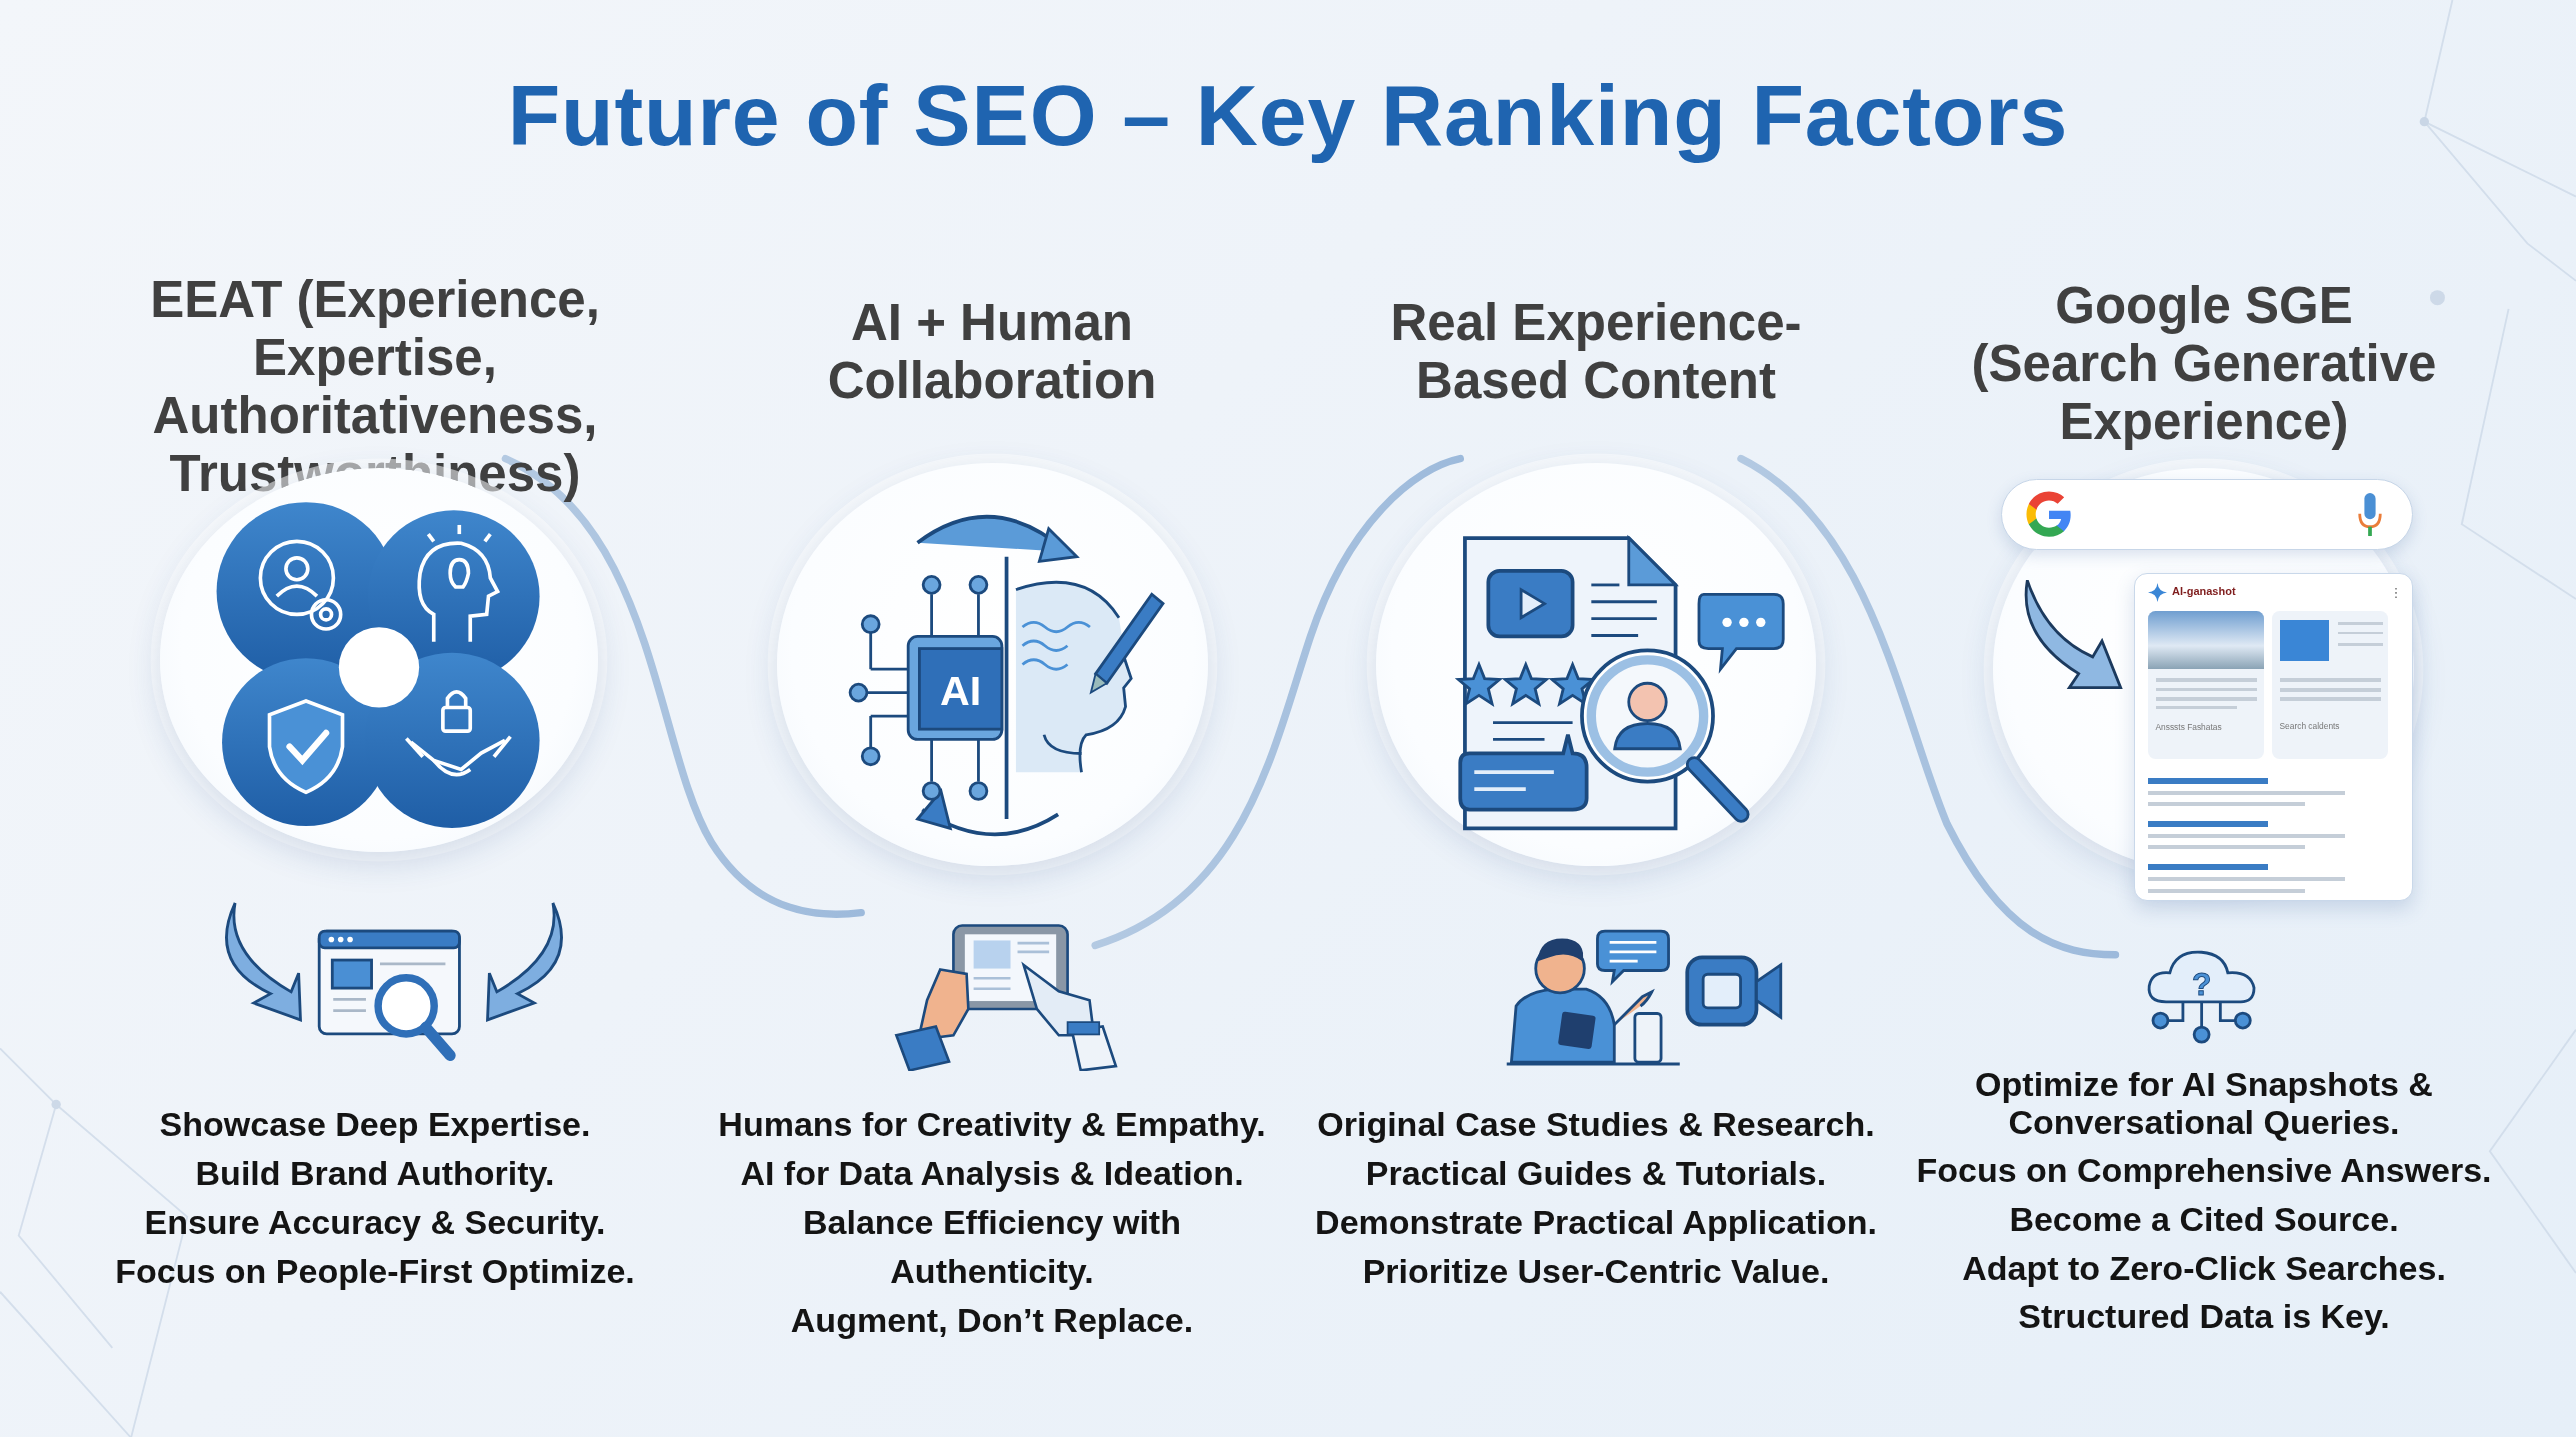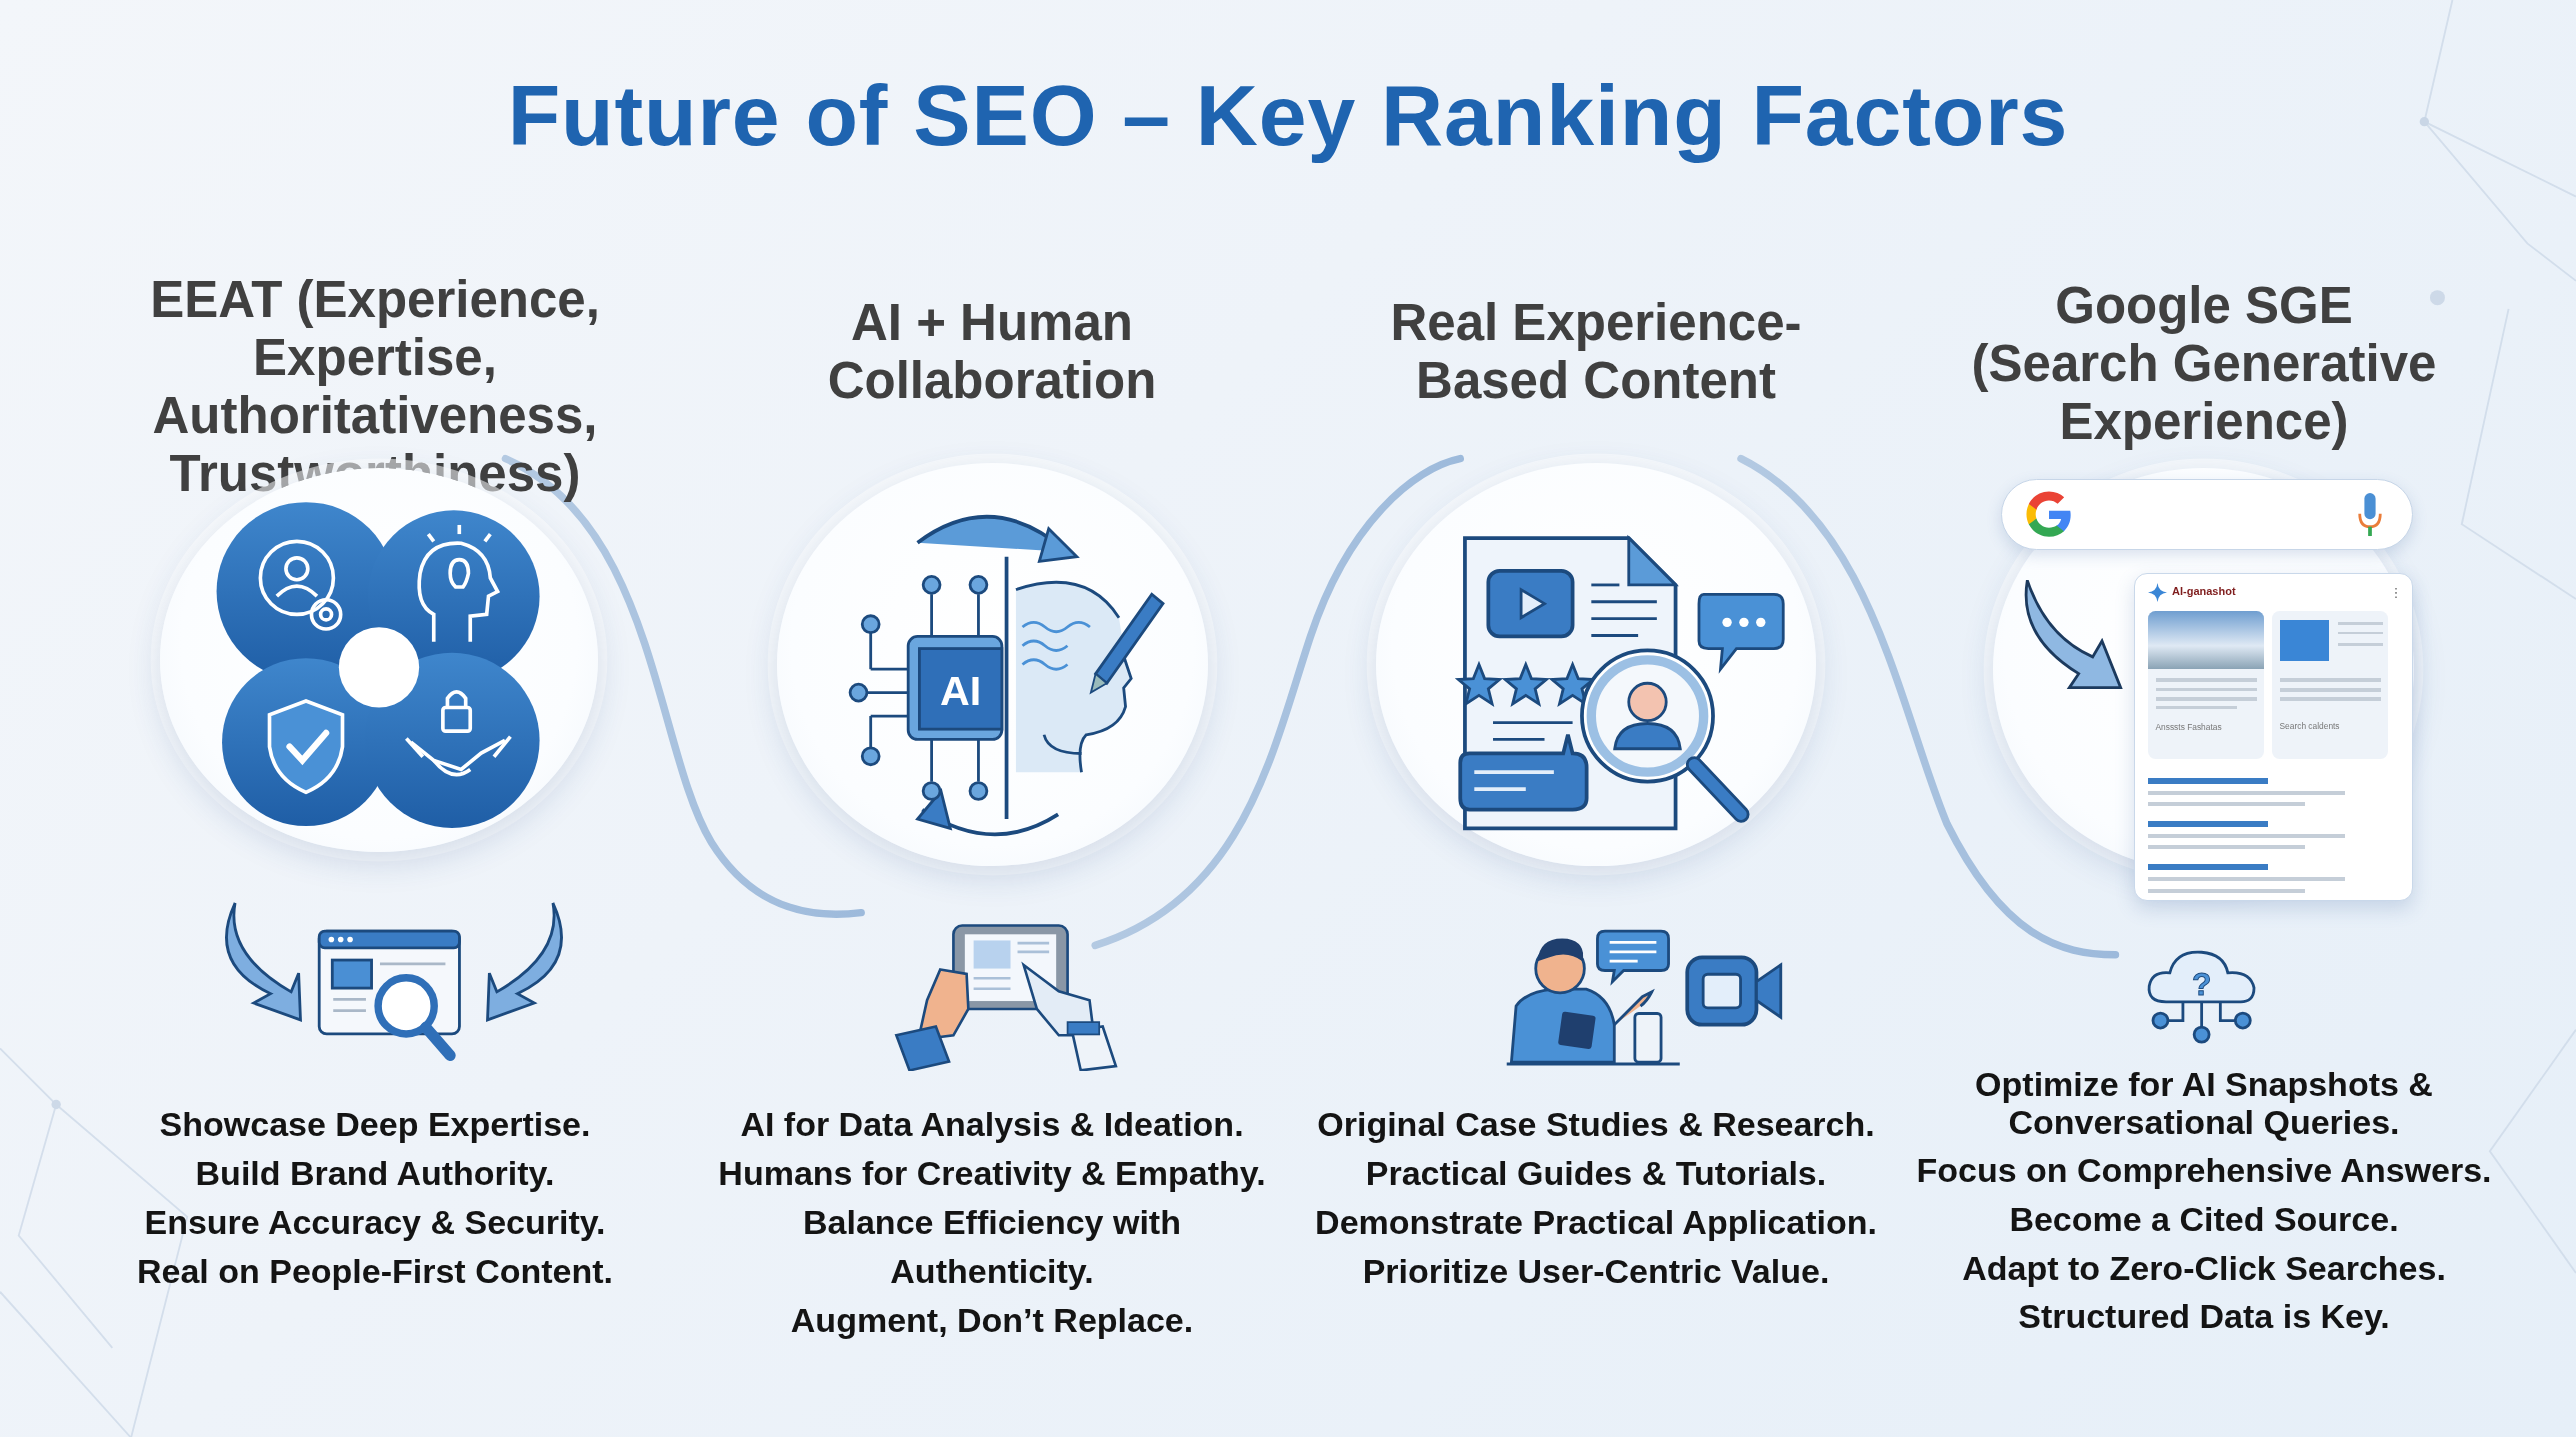--- a/index.html
+++ b/index.html
@@ -152,21 +152,21 @@
             <line x1="155" y1="130" x2="190" y2="130"></line>
           </g>
         <circle cx="233" cy="125" r="30" fill="#ffffff" stroke="#2f6fb8" stroke-width="8"></circle>
         <line x1="254" y1="148" x2="280" y2="178" stroke="#2f6fb8" stroke-width="12" stroke-linecap="round"></line>
       </svg>
     </div>
     <div class="bullets" style="top:1100px;">
       <div>Showcase Deep Expertise.</div>
       <div>Build Brand Authority.</div>
       <div>Ensure Accuracy &amp; Security.</div>
-      <div>Real on People-First Content.</div>
+      <div>Focus on People-First Optimize.</div>
     </div>
   </section>
 
   <section class="col" style="left:683px;">
     <div class="col-title" style="top:294px;">
       <div>AI + Human</div>
       <div>Collaboration</div>
     </div>
     <div class="circle" style="left:94px; top:463px; width:431px; height:403px;">
       <svg viewBox="0 0 460 430">
@@ -226,22 +226,22 @@
             <line x1="118" y1="97" x2="160" y2="97"></line>
           </g>
         <path d="M80,75 L110,80 L112,120 L95,150 L55,155 L65,110 Z" fill="#f0b38e" stroke="#1c4a7e" stroke-width="3"></path>
         <path d="M30,150 L75,140 L90,180 L45,190 Z" fill="#3a7cc4" stroke="#1c4a7e" stroke-width="3"></path>
         <path d="M175,70 L215,100 L250,110 L255,150 L215,150 L190,120 Z" fill="#e3ecf6" stroke="#1c4a7e" stroke-width="3"></path>
         <path d="M230,145 L265,140 L280,185 L240,190 Z" fill="#eef3f9" stroke="#1c4a7e" stroke-width="3"></path>
         <rect x="225" y="135" width="36" height="14" fill="#3a7cc4" stroke="#1c4a7e" stroke-width="2"></rect>
       </svg>
     </div>
     <div class="bullets" style="top:1100px;">
+      <div>Humans for Creativity &amp; Empathy.</div>
       <div>AI for Data Analysis &amp; Ideation.</div>
-      <div>Humans for Creativity &amp; Empathy.</div>
       <div>Balance Efficiency with</div>
       <div>Authenticity.</div>
       <div>Augment, Don’t Replace.</div>
     </div>
   </section>
 
   <section class="col" style="left:1287px;">
     <div class="col-title" style="top:294px;">
       <div>Real Experience-</div>
       <div>Based Content</div>

